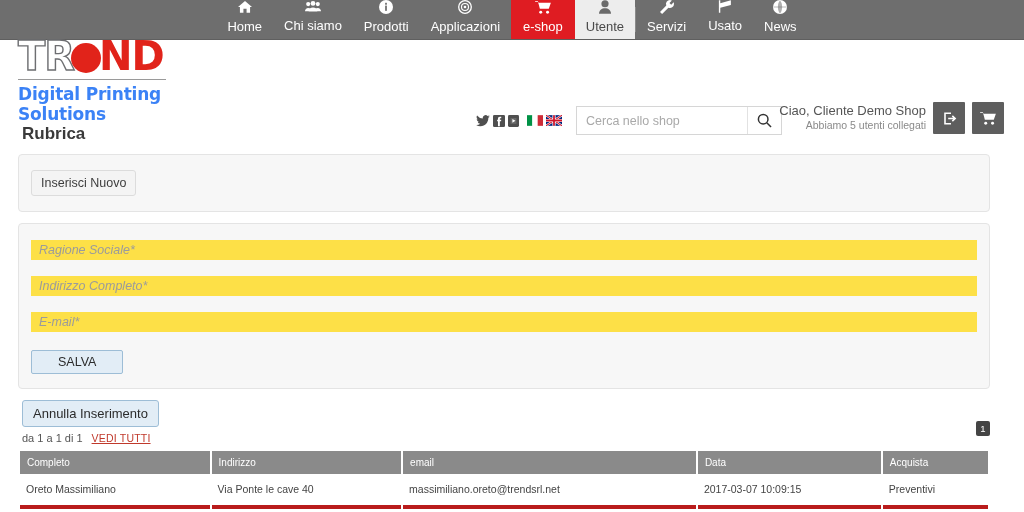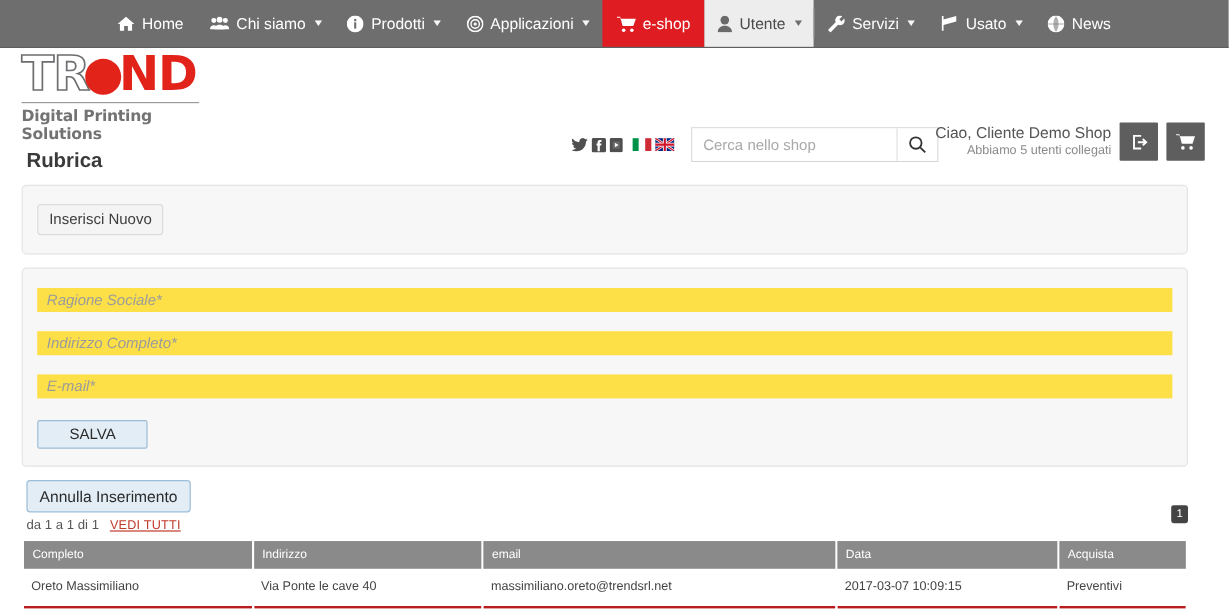--- a/index.html
+++ b/index.html
@@ -24,41 +24,42 @@
   .nav-item {
     display: flex;
     align-items: center;
     gap: 6px;
     padding: 0 11px;
     font-size: 13px;
     color: #ffffff;
     white-space: nowrap;
     cursor: pointer;
     line-height: 1;
+    flex-direction: column;
   }
   .nav-item .ico { font-size: 13px; display: inline-flex; align-items: center; }
   .nav-item .caret {
     font-size: 9px;
     opacity: .95;
     margin-left: 2px;
     transform: scaleX(1.35);
   }
   .nav-item.eshop { background: #df1c22; color: #fff; font-weight: 400; padding: 0 12px; }
   .nav-item.active { background: #ededed; color: #4a4a4a; }
   .nav-item.active .ico, .nav-item.active .caret { color: #6a6a6a; }
   .nav-sep { width: 1px; background: #8a8a8a; margin: 7px 0; }
 
   svg.gi { display:block; }
 
   
   .header {
     height: 78px;
     background: #ffffff;
     display: flex;
-    align-items: flex-start;
+    align-items: center;
     padding: 0 20px 0 18px;
     position: relative;
   }
   .logo { width: 148px; }
   .logo-word {
     font-family: "DejaVu Sans", sans-serif;
     font-size: 40px;
     font-weight: bold;
     letter-spacing: -1px;
     line-height: 1;
@@ -73,23 +74,23 @@
     background: #e1231a;
     border-radius: 50%;
     margin: 0 -2px 0 -3px;
     position: relative;
     top: 2px;
   }
   .logo-l2 { color: #e1231a; }
   .logo-rule { border-top: 1px solid #9a9a9a; margin-top: 1px; }
   .logo-sub {
     font-family: "DejaVu Sans", sans-serif;
-    font-size: 13px;
+    font-size: 17px;
     font-weight: bold;
-    color: #737373;
+    color: #3b82f6;
     letter-spacing: -0.2px;
     margin-top: 4px;
   }
 
   .hdr-mid {
     position: absolute;
     left: 476px;
     top: 66px;
     display: flex;
     align-items: center;
@@ -256,21 +257,21 @@
     font-weight: normal;
     text-align: left;
     padding: 5px 6px;
     border: 1px solid #8a8a8a;
   }
   table.grid td {
     background: #ffffff;
     font-size: 10.5px;
     color: #444;
     padding: 9px 6px 10px 6px;
-    border-bottom: 2px solid #b91c1c;
+    border-bottom: 4px solid #b91c1c;
   }
 </style>
 </head>
 <body>
 
 <div class="navbar">
 
   <div class="nav-item">
     <span class="ico">
       <svg class="gi" width="14" height="14" viewBox="0 0 16 16" fill="#fff">

